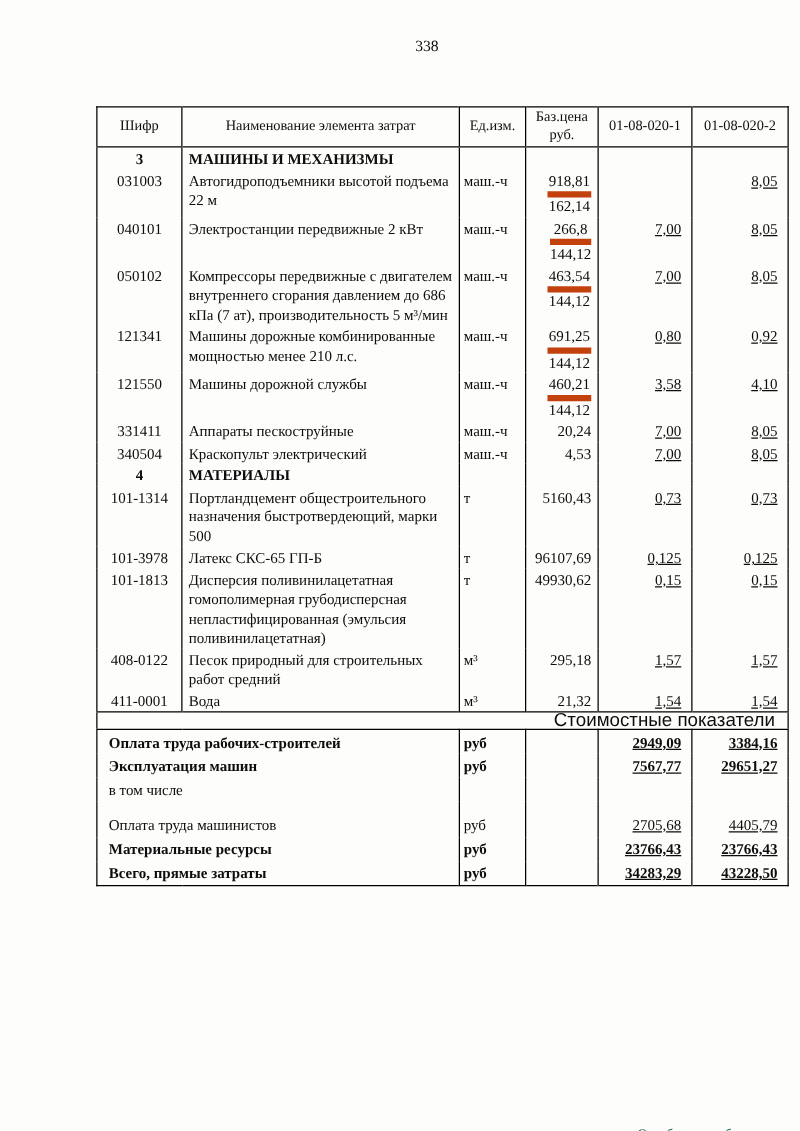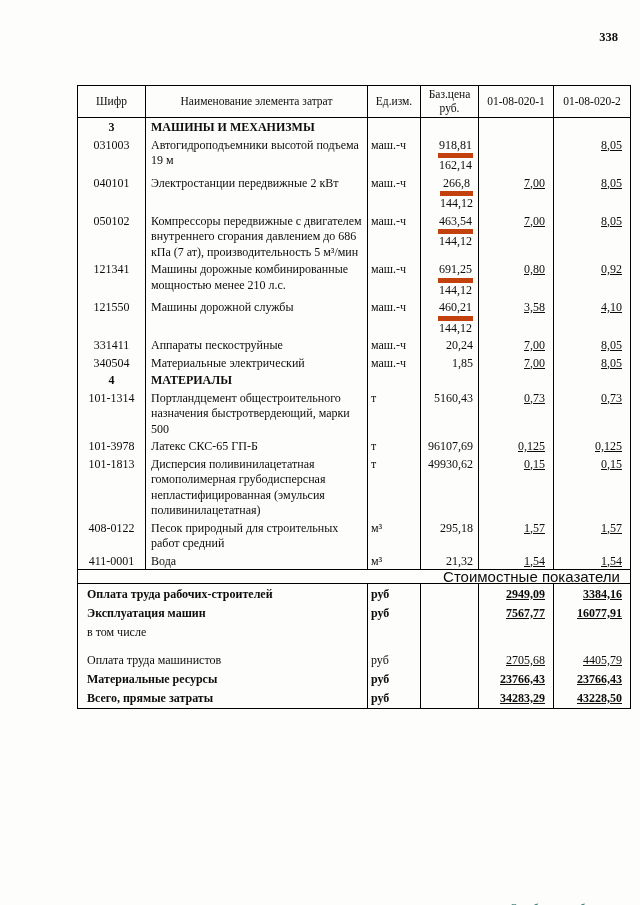--- a/index.html
+++ b/index.html
@@ -8,21 +8,21 @@
     width: 640px; height: 905px;
     background: #fdfdfb;
     font-family: "Liberation Serif", serif;
     color: #0d0d0d;
     overflow: hidden;
   }
   .page { position: relative; width: 640px; height: 905px; }
 
   .page-number {
     position: absolute; top: 30px; left: 65px; width: 553px;
-    text-align: right; font-size: 12.5px; font-weight: bold;
+    text-align: center; font-size: 12.5px;
   }
 
   .doc-table-wrap { position: absolute; top: 85px; left: 77px; width: 553px; }
 
   table.cost-table {
     border-collapse: collapse;
     table-layout: fixed;
     width: 553px;
     font-size: 12px;
     line-height: 15.5px;
@@ -117,21 +117,21 @@
           <tr class="section">
     <td class="code">3</td>
     <td class="name">МАШИНЫ И МЕХАНИЗМЫ</td>
     <td class="unit"></td>
     <td class="price"></td>
     <td class="val"></td>
     <td class="val"></td>
   </tr>
           <tr>
     <td class="code">031003</td>
-    <td class="name">Автогидроподъемники высотой подъема 19 м</td>
+    <td class="name">Автогидроподъемники высотой подъема 22 м</td>
     <td class="unit">маш.-ч</td>
     <td class="price"><span class="frac"><span class="num">918,81</span><span class="den">162,14</span></span></td>
     <td class="val"></td>
     <td class="val">8,05</td>
   </tr>
           <tr>
     <td class="code">040101</td>
     <td class="name">Электростанции передвижные 2 кВт</td>
     <td class="unit">маш.-ч</td>
     <td class="price"><span class="frac"><span class="num">266,8</span><span class="den">144,12</span></span></td>
@@ -165,23 +165,23 @@
           <tr>
     <td class="code">331411</td>
     <td class="name">Аппараты пескоструйные</td>
     <td class="unit">маш.-ч</td>
     <td class="price">20,24</td>
     <td class="val">7,00</td>
     <td class="val">8,05</td>
   </tr>
           <tr>
     <td class="code">340504</td>
-    <td class="name">Материальные электрический</td>
-    <td class="unit">маш.-ч</td>
-    <td class="price">1,85</td>
+    <td class="name">Краскопульт электрический</td>
+    <td class="unit">маш.-ч</td>
+    <td class="price">4,53</td>
     <td class="val">7,00</td>
     <td class="val">8,05</td>
   </tr>
           <tr class="section">
     <td class="code">4</td>
     <td class="name">МАТЕРИАЛЫ</td>
     <td class="unit"></td>
     <td class="price"></td>
     <td class="val"></td>
     <td class="val"></td>
@@ -238,21 +238,21 @@
     <td class="unit">руб</td>
     <td class="price"></td>
     <td class="val">2949,09</td>
     <td class="val">3384,16</td>
   </tr>
           <tr class="bold">
     <td class="sname" colspan="2">Эксплуатация машин</td>
     <td class="unit">руб</td>
     <td class="price"></td>
     <td class="val">7567,77</td>
-    <td class="val">16077,91</td>
+    <td class="val">29651,27</td>
   </tr>
           <tr>
     <td class="sname" colspan="2">в том числе</td>
     <td class="unit"></td>
     <td class="price"></td>
     <td class="val"></td>
     <td class="val"></td>
   </tr>
           <tr class="gap-above">
     <td class="sname" colspan="2">Оплата труда машинистов</td>

